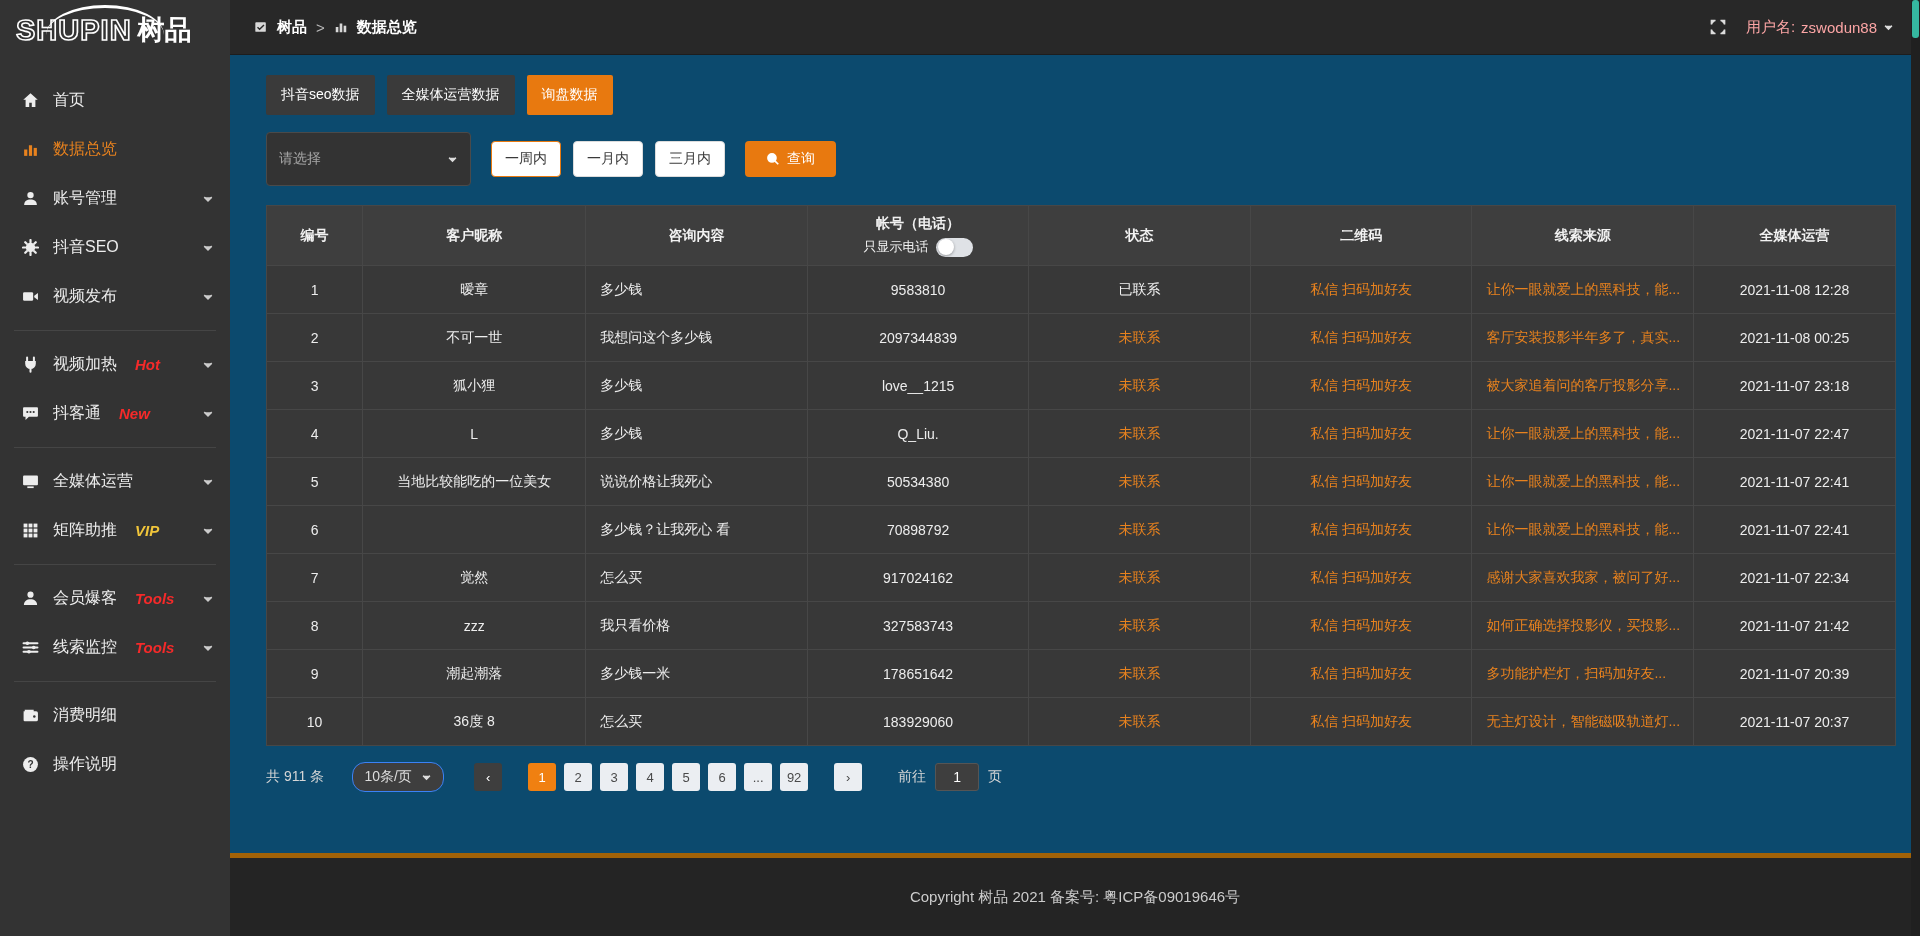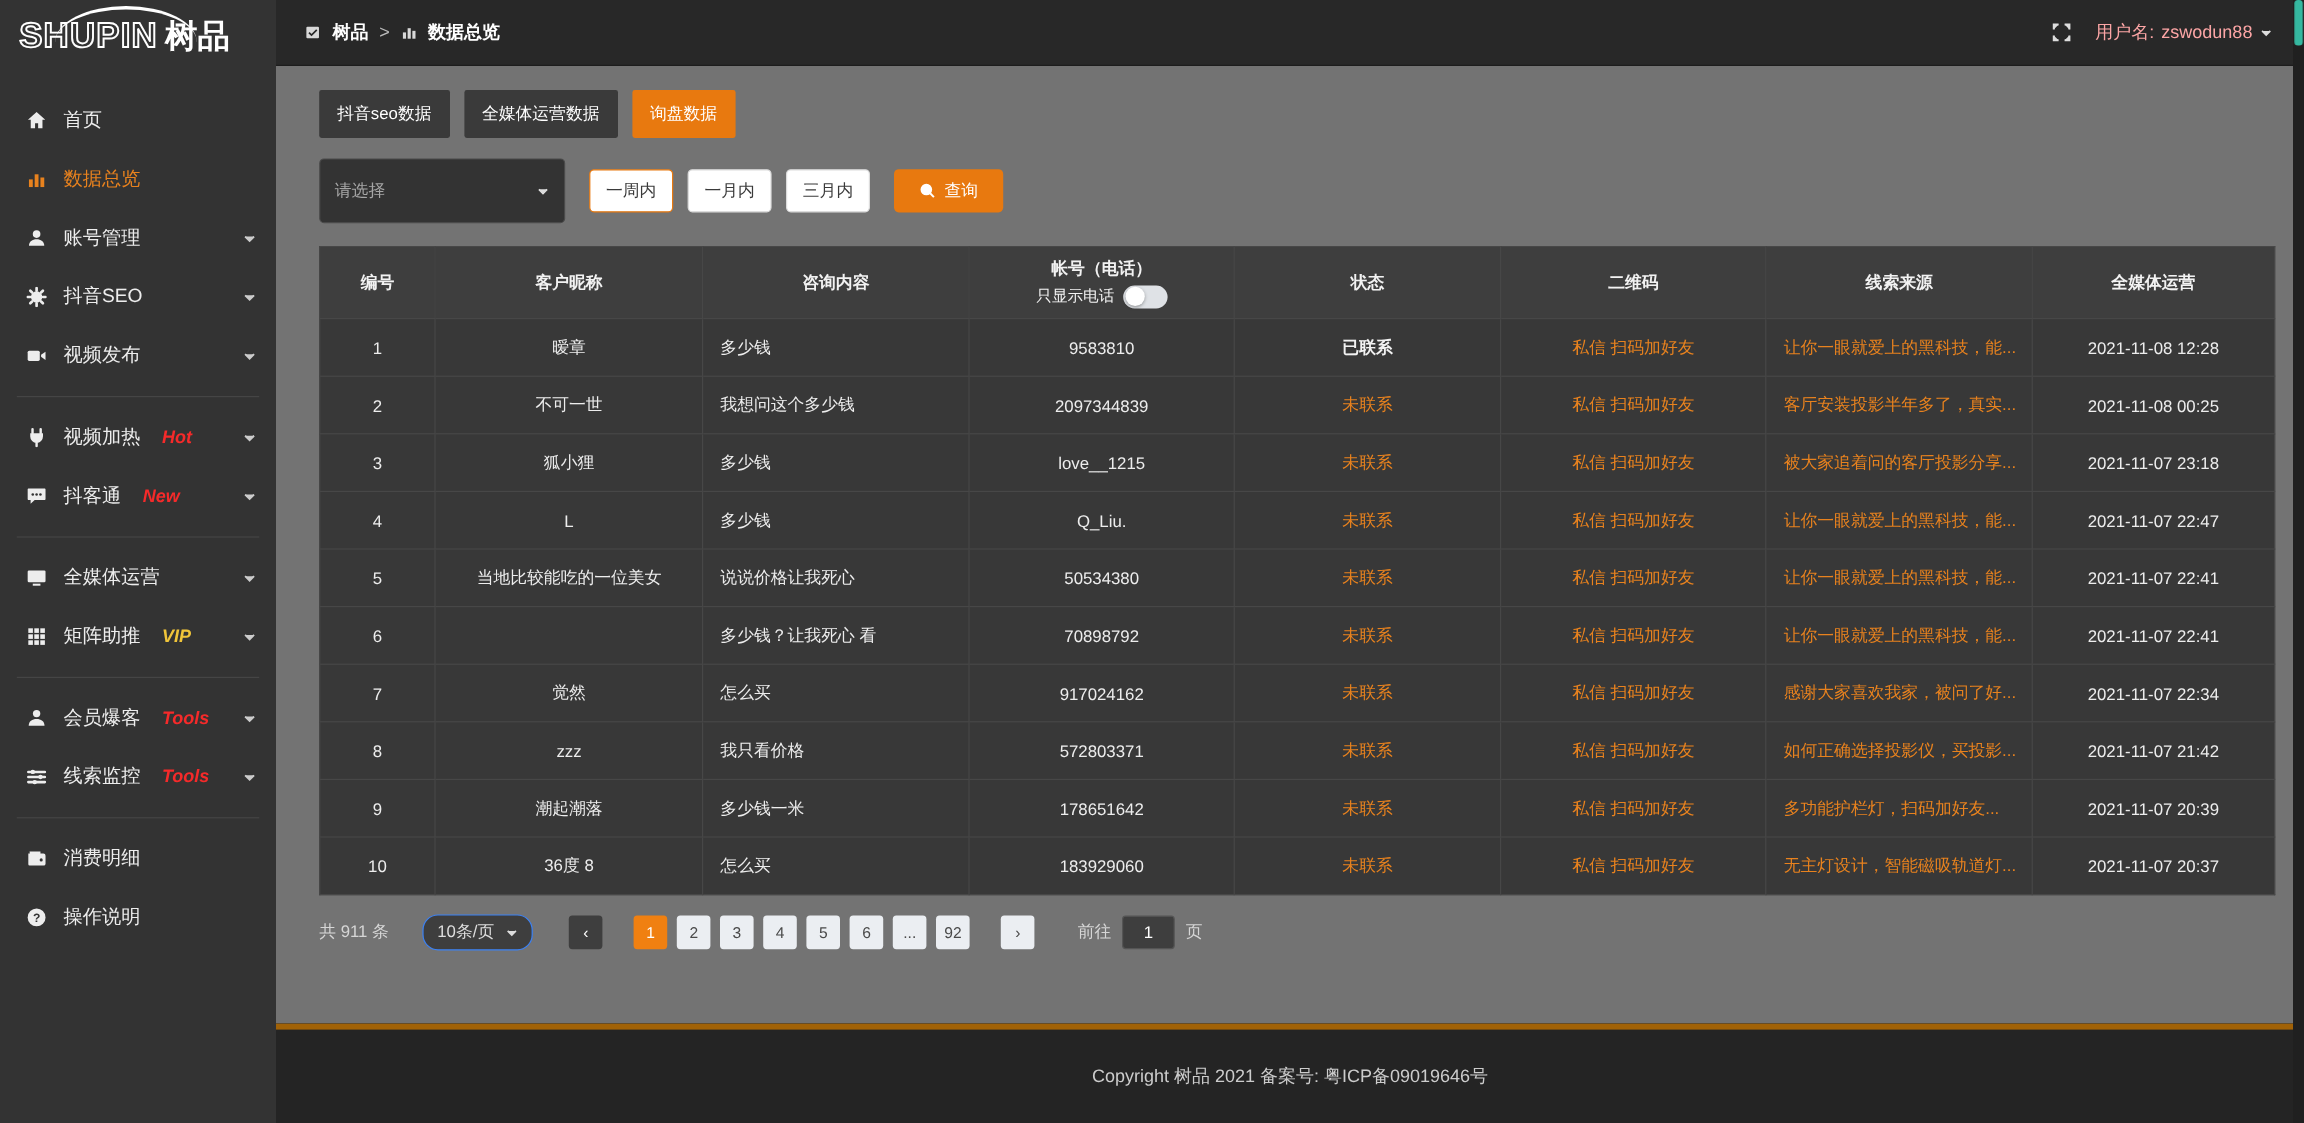--- a/index.html
+++ b/index.html
@@ -32,21 +32,21 @@
   .topbar { height:55px; background:#282828; border-bottom:1px solid #1d1d1d;
             display:flex; align-items:center; justify-content:space-between; padding:0 26px 0 24px; flex:none; }
   .breadcrumb { display:flex; align-items:center; gap:9px; font-size:15px; color:#ffffff; font-weight:bold; }
   .bc-icon { width:14px; height:14px; color:#d8d8d8; }
   .bc-sep { color:#bbbbbb; font-weight:normal; }
   .topbar-right { display:flex; align-items:center; gap:20px; font-size:15px; color:#fca5a5; }
   .fs-icon { width:16px; height:16px; color:#dddddd; cursor:pointer; }
   .user-box { display:flex; align-items:center; gap:6px; cursor:pointer; }
   .caret { width:11px; height:11px; color:#dddddd; }
 
-  .content { flex:1; background:#737373; padding:20px 24px 0 36px; }
+  .content { flex:1; background:#0c4a6e; padding:20px 24px 0 36px; }
   .footer { height:83px; background:#242424; border-top:5px solid #a16207;
             display:flex; align-items:center; justify-content:center; color:#cccccc; font-size:15px; flex:none; }
 
   
   .tabs { display:flex; gap:12px; }
   .tab { background:#3a3a3a; color:#ffffff; border:none; border-radius:2px; font-size:14px;
          padding:11px 15px; cursor:pointer; font-family:inherit; }
   .tab.active { background:#e8790f; }
 
   
@@ -70,21 +70,21 @@
   thead th { height:60px; background:#3e3e3e; color:#f2f2f2; font-weight:bold; }
   tbody td { height:48px; color:#ededed; }
   th.left, td.left { text-align:left; padding-left:14px; }
   .phone-sub { display:flex; align-items:center; justify-content:center; gap:7px;
                font-weight:normal; font-size:13px; margin-top:5px; color:#f2f2f2; }
   .toggle { width:37px; height:19px; background:#dfe2e6; border-radius:10px; position:relative;
             display:inline-block; cursor:pointer; }
   .toggle::after { content:""; position:absolute; top:1.5px; left:2px; width:16px; height:16px;
                    background:#ffffff; border-radius:50%; box-shadow:0 1px 3px rgba(0,0,0,.35); }
   .status-un { color:#e8821e; }
-  .status-done { color:#f2f2f2;font-weight:bold; }
+  .status-done { color:#f2f2f2; }
   .qr-link, .source-link { color:#e8821e; cursor:pointer; }
 
   
   .pagination { margin-top:16px; display:flex; align-items:center; gap:20px; font-size:14px; color:#d6d6d6; }
   .total { margin-right:8px; }
   .size-select { width:92px; height:30px; background:#3e3e3e; border:1px solid #3b82f6; border-radius:13px;
                  display:flex; align-items:center; justify-content:center; gap:9px; color:#dddddd;
                  cursor:pointer; margin-right:10px; }
   .page-list { display:flex; gap:8px; align-items:center; }
   .page-btn { min-width:28px; height:28px; border:none; border-radius:3px; background:#ebeef2; color:#4a4a4a;
@@ -475,21 +475,21 @@
               <td>917024162</td>
               <td class="status-un">未联系</td>
               <td><span class="qr-link">私信 扫码加好友</span></td>
               <td class="left"><span class="source-link">感谢大家喜欢我家，被问了好...</span></td>
               <td>2021-11-07 22:34</td>
             </tr>
             <tr>
               <td>8</td>
               <td>zzz</td>
               <td class="left">我只看价格</td>
-              <td>572803371</td>
+              <td>327583743</td>
               <td class="status-un">未联系</td>
               <td><span class="qr-link">私信 扫码加好友</span></td>
               <td class="left"><span class="source-link">如何正确选择投影仪，买投影...</span></td>
               <td>2021-11-07 21:42</td>
             </tr>
             <tr>
               <td>9</td>
               <td>潮起潮落</td>
               <td class="left">多少钱一米</td>
               <td>178651642</td>

